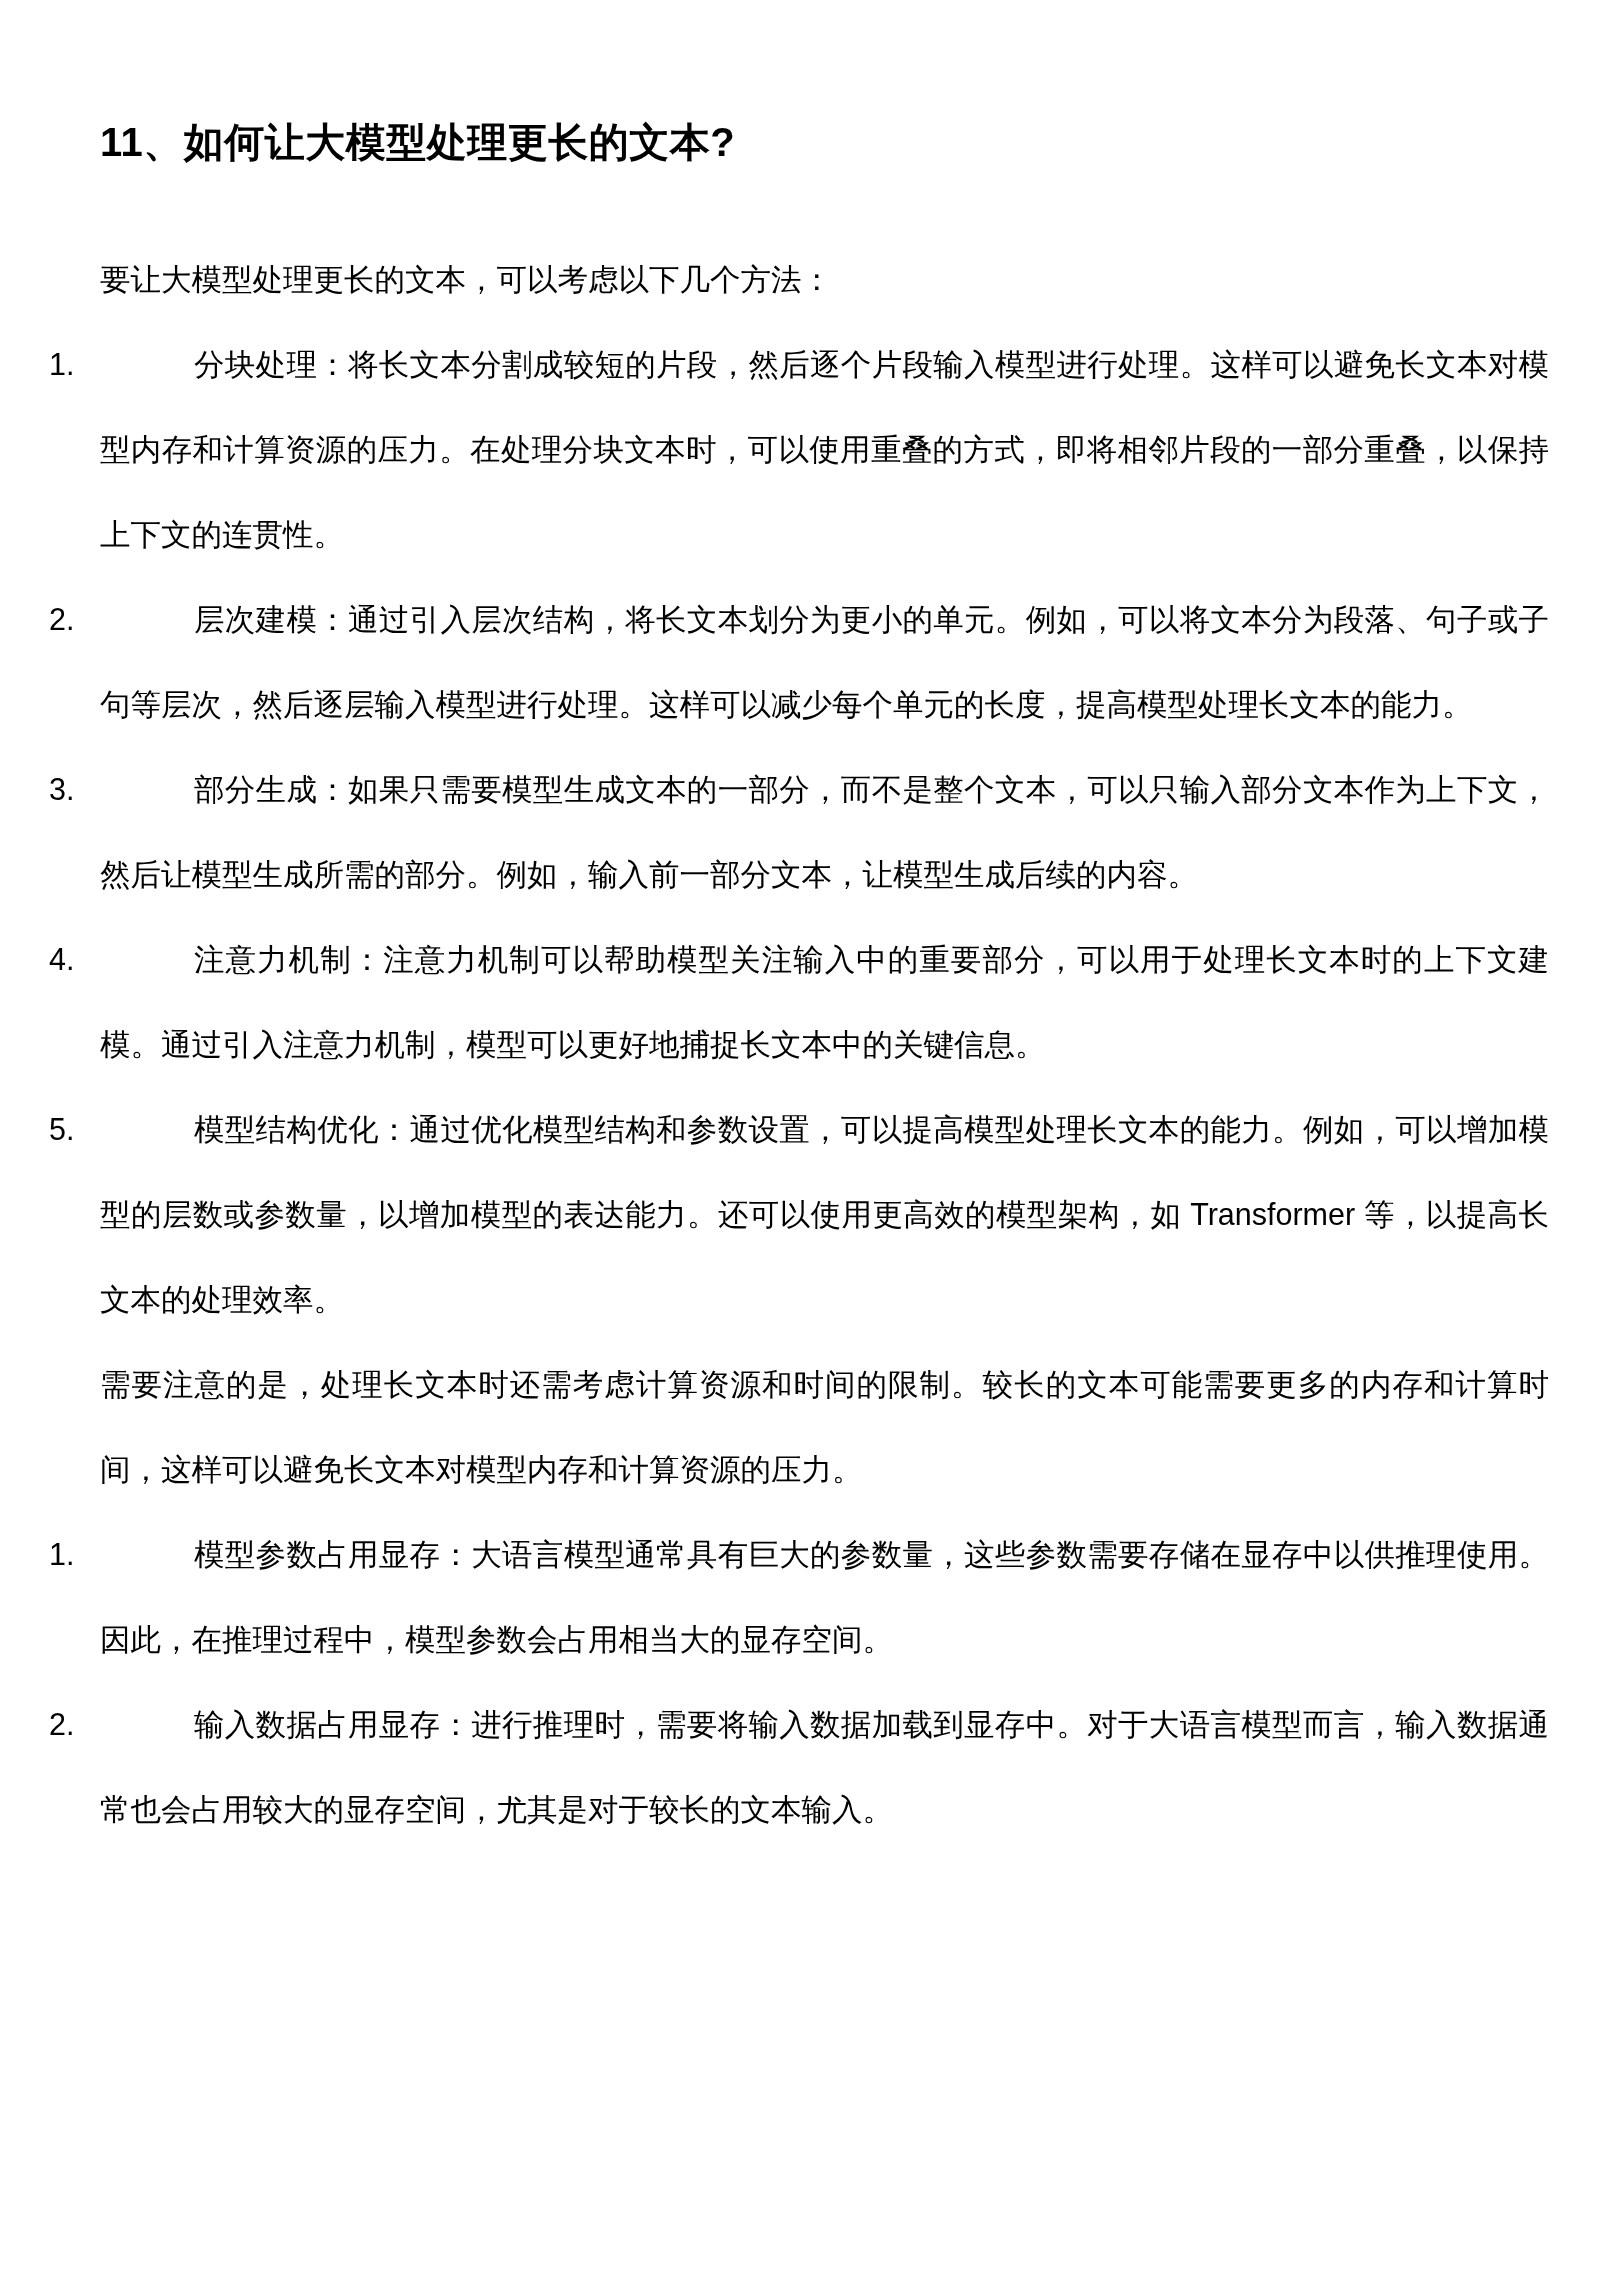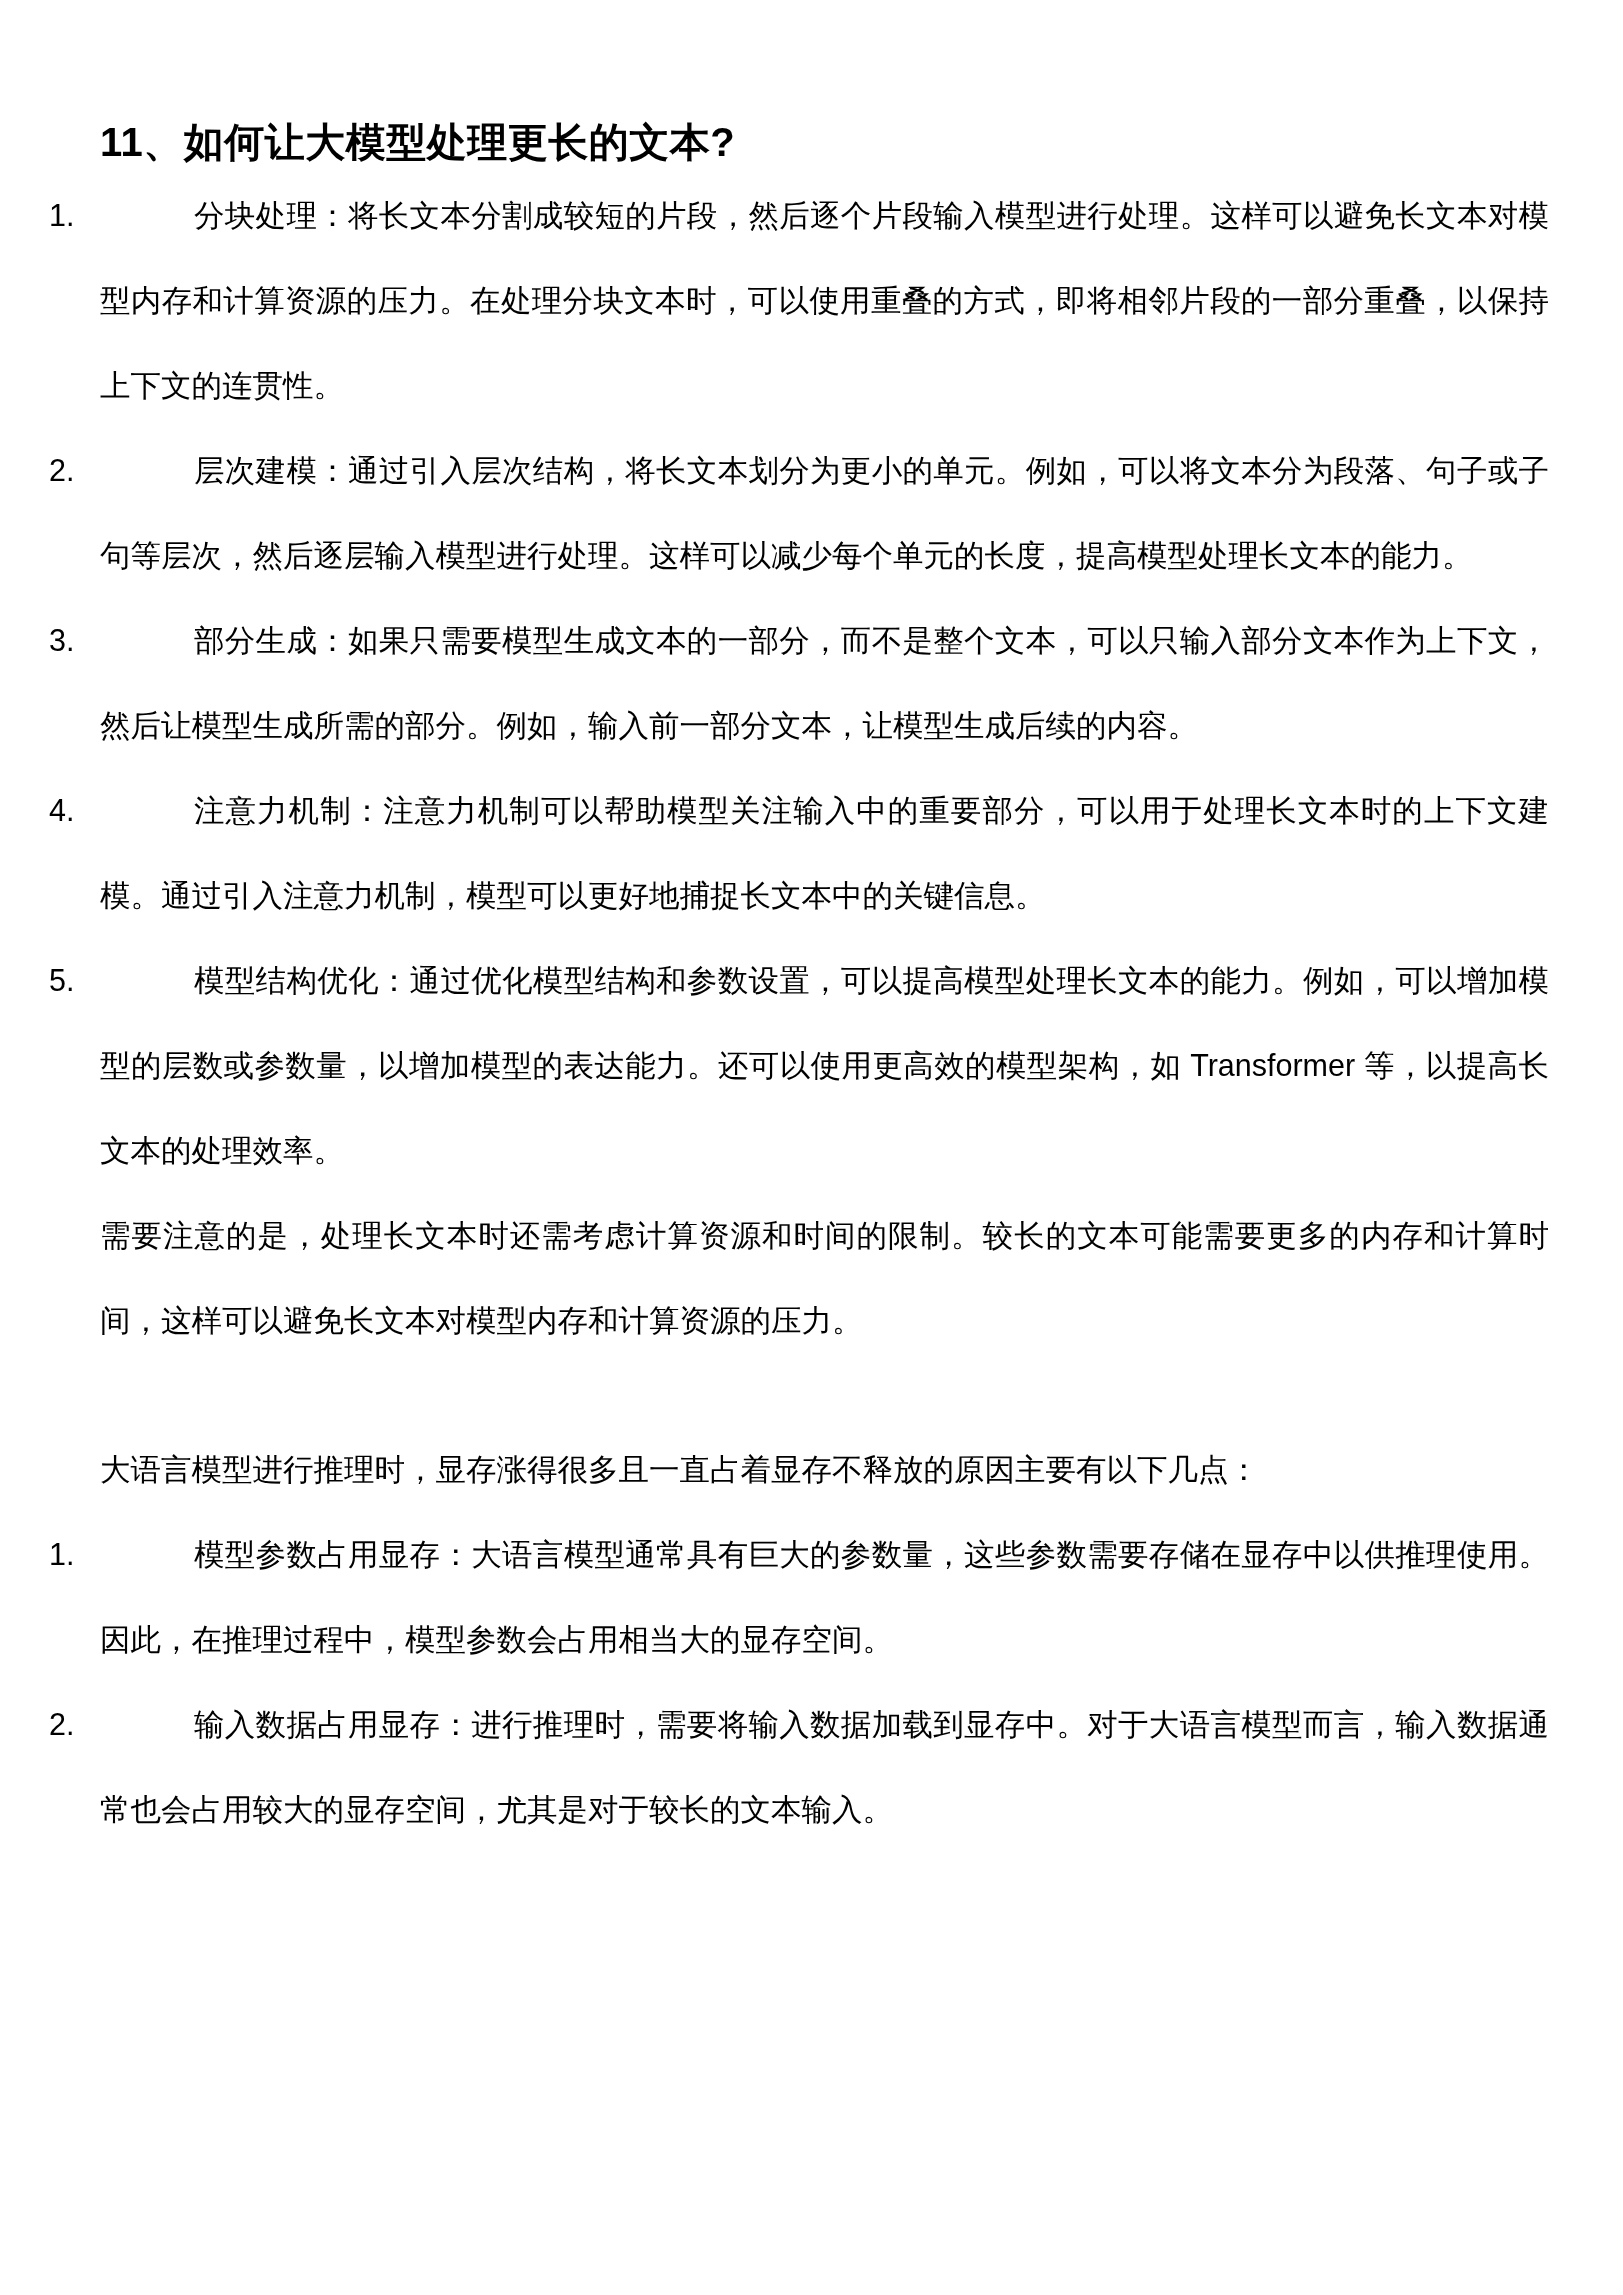--- a/index.html
+++ b/index.html
@@ -50,34 +50,34 @@
     text-align: left;
   }
 </style>
 </head>
 <body>
 
 <div class="page">
 
   <h1 class="h">11、如何让大模型处理更长的文本?</h1>
 
+  <p class="para intro">要让大模型处理更长的文本，可以考虑以下几个方法：</p>
 
   <p class="para item"><span class="num">1.</span><span>分块处理：将长文本分割成较短的片段，然后逐个片段输入模型进行处理。这样可以避免长文本对模型内存和计算资源的压力。在处理分块文本时，可以使用重叠的方式，即将相邻片段的一部分重叠，以保持上下文的连贯性。</span></p>
 
   <p class="para item"><span class="num">2.</span><span>层次建模：通过引入层次结构，将长文本划分为更小的单元。例如，可以将文本分为段落、句子或子句等层次，然后逐层输入模型进行处理。这样可以减少每个单元的长度，提高模型处理长文本的能力。</span></p>
 
   <p class="para item"><span class="num">3.</span><span>部分生成：如果只需要模型生成文本的一部分，而不是整个文本，可以只输入部分文本作为上下文，然后让模型生成所需的部分。例如，输入前一部分文本，让模型生成后续的内容。</span></p>
 
   <p class="para item"><span class="num">4.</span><span>注意力机制：注意力机制可以帮助模型关注输入中的重要部分，可以用于处理长文本时的上下文建模。通过引入注意力机制，模型可以更好地捕捉长文本中的关键信息。</span></p>
 
   <p class="para item"><span class="num">5.</span><span>模型结构优化：通过优化模型结构和参数设置，可以提高模型处理长文本的能力。例如，可以增加模型的层数或参数量，以增加模型的表达能力。还可以使用更高效的模型架构，如 Transformer 等，以提高长文本的处理效率。</span></p>
 
   <p class="para">需要注意的是，处理长文本时还需考虑计算资源和时间的限制。较长的文本可能需要更多的内存和计算时间，这样可以避免长文本对模型内存和计算资源的压力。</p>
 
 
-  <p class="para intro">大语言模型进行推理时，显存涨得很多且一直占着显存不释放的原因主要有以下几点：</p>
 
   <p class="para item"><span class="num">1.</span><span>模型参数占用显存：大语言模型通常具有巨大的参数量，这些参数需要存储在显存中以供推理使用。因此，在推理过程中，模型参数会占用相当大的显存空间。</span></p>
 
   <p class="para item"><span class="num">2.</span><span>输入数据占用显存：进行推理时，需要将输入数据加载到显存中。对于大语言模型而言，输入数据通常也会占用较大的显存空间，尤其是对于较长的文本输入。</span></p>
 
 </div>
 
 
 </body></html>

